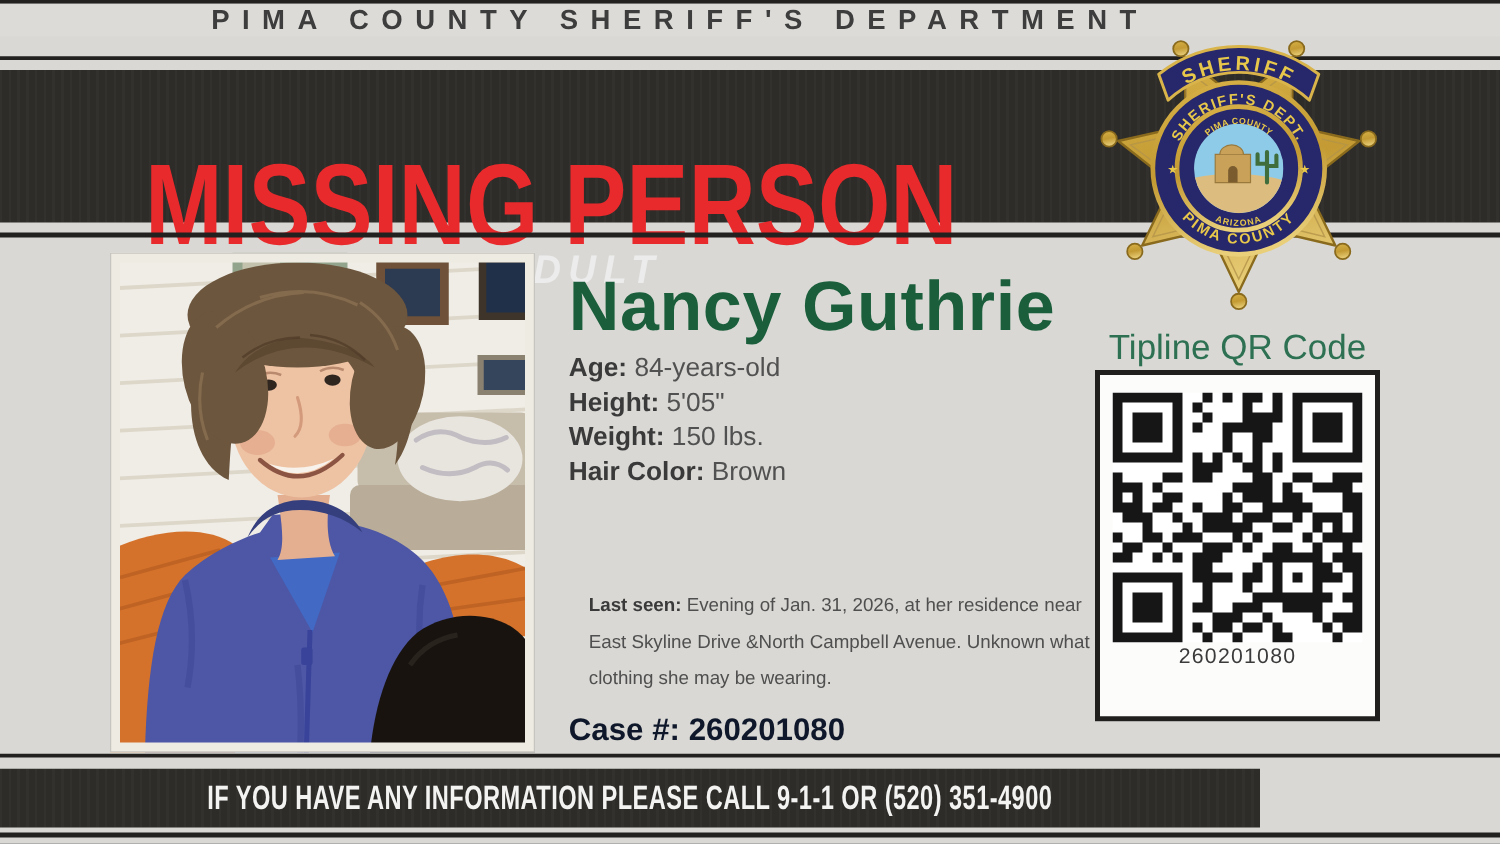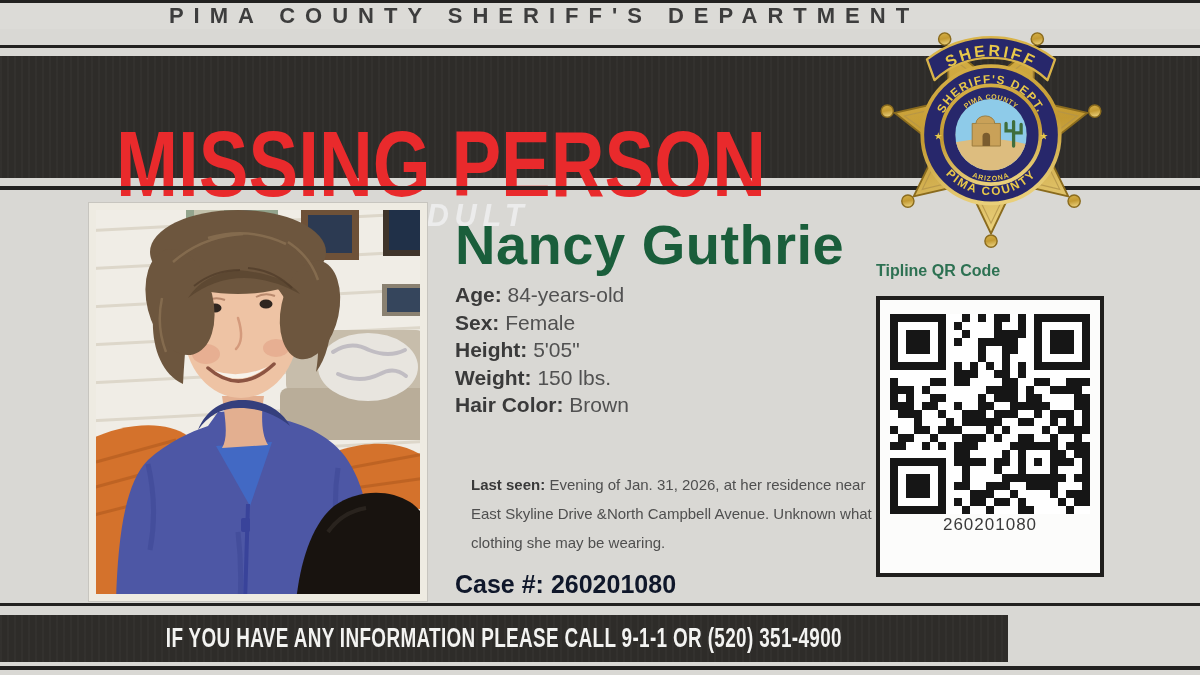--- a/index.html
+++ b/index.html
@@ -25,22 +25,22 @@
             letter-spacing:6px;color:#ececec;transform:scaleX(.96);transform-origin:left top;white-space:nowrap;}
   .badge{position:absolute;left:877px;top:18px;z-index:5;}
   .photo{position:absolute;left:88px;top:202px;}
   .person-name{position:absolute;left:455px;top:212px;font-size:56px;font-weight:bold;
                color:#1a5e3b;letter-spacing:0.5px;white-space:nowrap;}
   .details{position:absolute;left:455px;top:281px;font-size:21px;line-height:27.6px;color:#515151;}
   .detail-row .dl{font-weight:bold;color:#3a3a3a;}
   .lastseen{position:absolute;left:455px;top:454px;width:404px;font-size:15px;line-height:29px;color:#4f4f4f;margin:16px;}
   .lastseen b{color:#3a3a3a;}
   .case-line{position:absolute;left:455px;top:570px;font-size:25px;font-weight:bold;color:#0f172a;white-space:nowrap;}
-  .qr-title{position:absolute;left:876px;top:262px;width:228px;
-            font-size:16px;font-weight:bold;color:#2d7152;white-space:nowrap;}
+  .qr-title{position:absolute;left:876px;top:262px;width:228px;text-align:center;
+            font-size:28px;font-weight:normal;color:#2d7152;white-space:nowrap;}
   .qr-box{position:absolute;left:876px;top:296px;width:228px;height:281px;background:#fcfcfb;
           border:4px solid #201f1d;box-sizing:border-box;display:flex;flex-direction:column;align-items:center;}
   .qr-box svg{margin-top:14px;}
   .qr-caption{font-size:17px;color:#3b3b3b;margin-top:1px;letter-spacing:1px;}
   .footer-band{position:absolute;top:615px;left:0;width:1008px;height:47px;
                display:flex;align-items:center;justify-content:center;}
   .footer-band span{font-size:27px;font-weight:bold;color:#f3f3f1;white-space:nowrap;
                     transform:scaleX(.70);letter-spacing:0.5px;}
 </style>
 </head>
@@ -204,21 +204,20 @@
     <path d="M240 330 q14 -20 38 -24" fill="none" stroke="#2e2822" stroke-width="4" opacity="0.8"></path>
 
     <rect x="4" y="4" width="332" height="392" fill="none" stroke="#eeebe2" stroke-width="8"></rect>
     <rect x="0.5" y="0.5" width="339" height="399" fill="none" stroke="#c7c5bf" stroke-width="1"></rect>
   </svg>
 
   <div class="person-name">Nancy Guthrie</div>
 
   <div class="details">
       <div class="detail-row"><span class="dl">Age:</span><span class="dv"> 84-years-old</span></div>
-      <div class="detail-row"><span class="dl">Sex:</span><span class="dv"> Female</span></div>
       <div class="detail-row"><span class="dl">Height:</span><span class="dv"> 5'05"</span></div>
       <div class="detail-row"><span class="dl">Weight:</span><span class="dv"> 150 lbs.</span></div>
       <div class="detail-row"><span class="dl">Hair Color:</span><span class="dv"> Brown</span></div>
     </div>
 
   <p class="lastseen"><b>Last seen:</b> <span>Evening of Jan. 31, 2026, at her residence near East Skyline Drive &amp;North Campbell Avenue. Unknown what clothing she may be wearing.</span></p>
 
   <div class="case-line"><span>Case #:</span> <span>260201080</span></div>
 
   <div class="qr-title">Tipline QR Code</div>

